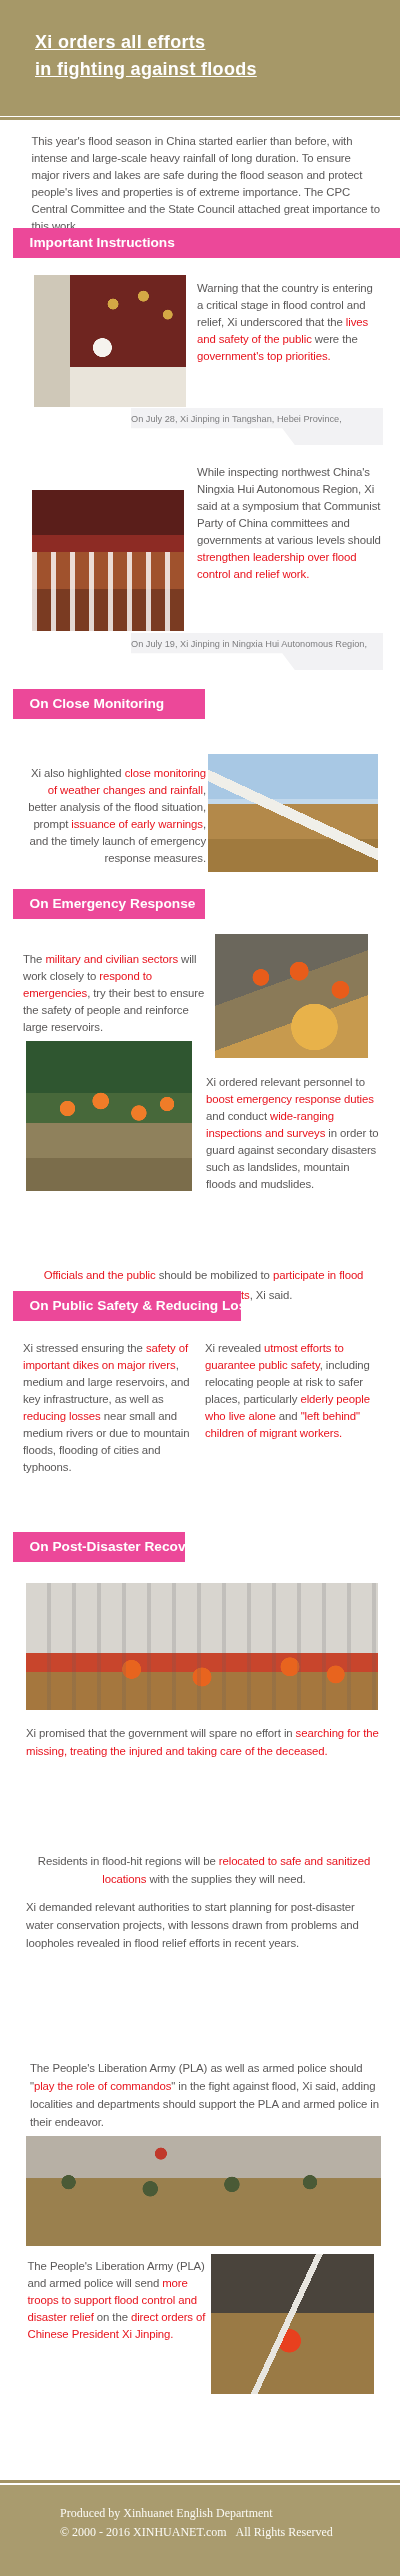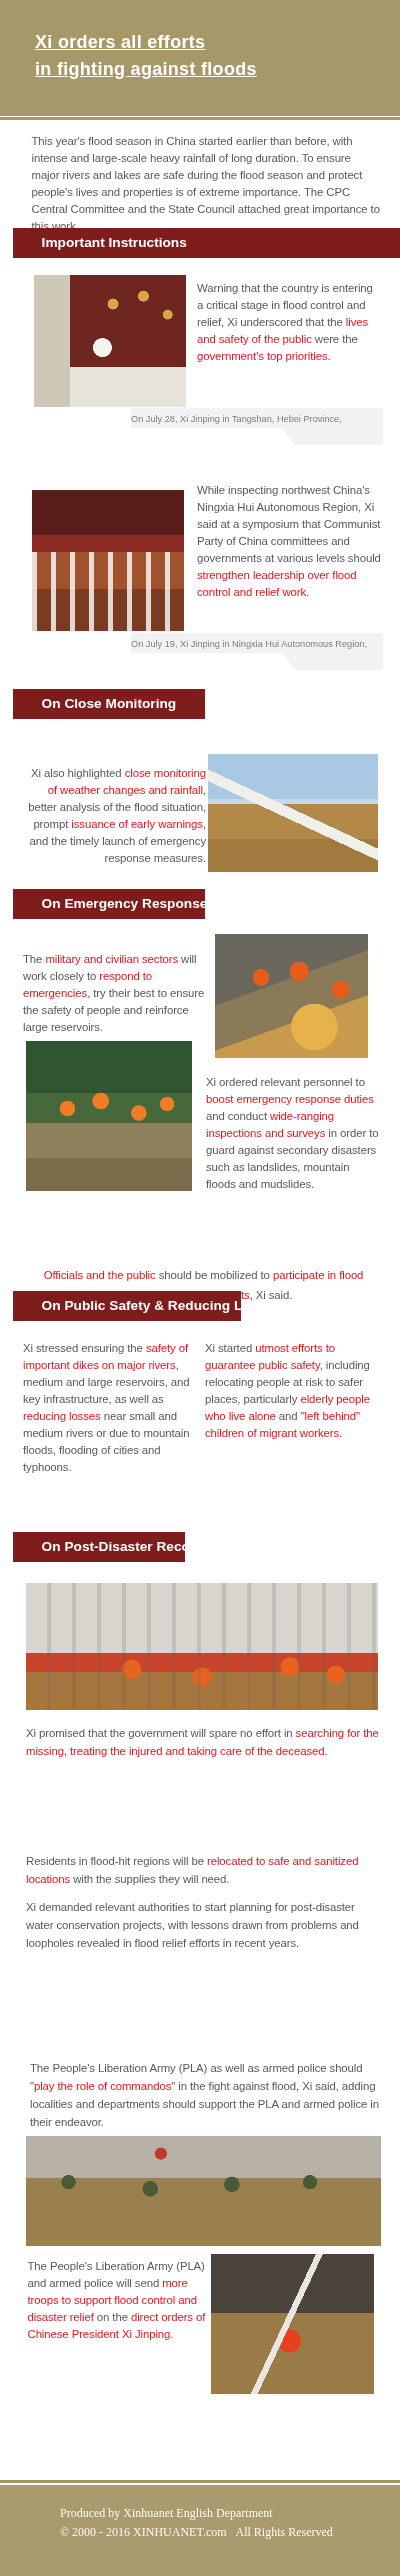--- a/index.html
+++ b/index.html
@@ -16,22 +16,22 @@
   .title{
     position:absolute;left:35px;top:29px;color:#ffffff;font-weight:bold;
     font-size:18px;line-height:27px;letter-spacing:0.3px;text-decoration:underline;
   }
   .footer-text{
     position:absolute;left:60px;top:2504px;color:#fbfaf4;
     font-family:"Liberation Serif", serif;font-size:12px;line-height:19px;
   }
   
   .bar{
-    position:absolute;height:30px;background:#7f1d1d;color:#ffffff;
-    font-weight:bold;font-size:13.7px;line-height:30px;padding-left:29px;
+    position:absolute;height:30px;background:#ec4899;color:#ffffff;
+    font-weight:bold;font-size:13.7px;line-height:30px;padding-left:17px;
     box-sizing:border-box;white-space:nowrap;
   }
   
   .txt{
     position:absolute;font-size:11.4px;line-height:17px;color:#5a5858;
     letter-spacing:-0.1px;
   }
   .txt .red{color:#e8131d;}
   .wide{line-height:18px;}
   .mobilize{line-height:19.5px;}
@@ -117,21 +117,21 @@
 
   <div class="photo ph-tangshan" style="left:34px;top:275px;width:152px;height:132px;"></div>
   <div class="txt" style="left:197px;top:280px;width:182px;"><span>Warning that the country is entering a critical stage in flood control and relief, Xi underscored that the </span><span class="red">lives and safety of the public</span><span> were the </span><span class="red">government's top priorities.</span></div>
 
   <div class="caption" style="left:131px;top:408px;">
     <div>On July 28, Xi Jinping in Tangshan, Hebei Province,</div>
     <div>north China</div>
   </div>
 
   <div class="photo ph-symposium" style="left:31.5px;top:490px;width:152px;height:141px;"></div>
-  <div class="txt" style="left:197px;top:482px;width:184px;"><span>While inspecting northwest China's Ningxia Hui Autonomous Region, Xi said at a symposium that Communist Party of China committees and governments at various levels should </span><span class="red">strengthen leadership over flood control and relief work.</span></div>
+  <div class="txt" style="left:197px;top:464px;width:184px;"><span>While inspecting northwest China's Ningxia Hui Autonomous Region, Xi said at a symposium that Communist Party of China committees and governments at various levels should </span><span class="red">strengthen leadership over flood control and relief work.</span></div>
 
   <div class="caption" style="left:131px;top:633px;">
     <div>On July 19, Xi Jinping in Ningxia Hui Autonomous Region,</div>
     <div>northwest China</div>
   </div>
 
   <div class="bar" style="left:12.6px;top:689px;width:192px;">
     <span>On Close Monitoring</span>
   </div>
   <div class="txt" style="left:26px;top:765px;width:180px;text-align:right;"><span>Xi also highlighted </span><span class="red">close monitoring of weather changes and rainfall</span><span>, better analysis of the flood situation, prompt </span><span class="red">issuance of early warnings</span><span>, and the timely launch of emergency response measures.</span></div>
@@ -143,28 +143,28 @@
   <div class="txt" style="left:23px;top:951px;width:183px;"><span>The </span><span class="red">military and civilian sectors</span><span> will work closely to </span><span class="red">respond to emergencies</span><span>, try their best to ensure the safety of people and reinforce large reservoirs.</span></div>
   <div class="photo ph-splash" style="left:215px;top:934px;width:153px;height:124px;"></div>
   <div class="photo ph-soldiers-water" style="left:26px;top:1041px;width:166px;height:150px;"></div>
   <div class="txt" style="left:206px;top:1074px;width:173px;"><span>Xi ordered relevant personnel to </span><span class="red">boost emergency response duties</span><span> and conduct </span><span class="red">wide-ranging inspections and surveys</span><span> in order to guard against secondary disasters such as landslides, mountain floods and mudslides.</span></div>
   <div class="txt mobilize" style="left:26px;top:1266px;width:355px;text-align:center;"><span class="red">Officials and the public</span><span> should be mobilized to </span><span class="red">participate in flood prevention and relief efforts</span><span>, Xi said.</span></div>
 
   <div class="bar" style="left:12.6px;top:1291px;width:228px;">
     <span>On Public Safety &amp; Reducing Losses</span>
   </div>
   <div class="txt" style="left:23px;top:1340px;width:181px;"><span>Xi stressed ensuring the </span><span class="red">safety of important dikes on major rivers</span><span>, medium and large reservoirs, and key infrastructure, as well as </span><span class="red">reducing losses</span><span> near small and medium rivers or due to mountain floods, flooding of cities and typhoons.</span></div>
-  <div class="txt" style="left:205px;top:1340px;width:174px;"><span>Xi started </span><span class="red">utmost efforts to guarantee public safety</span><span>, including relocating people at risk to safer places, particularly </span><span class="red">elderly people who live alone</span><span> and </span><span class="red">"left behind" children of migrant workers.</span></div>
+  <div class="txt" style="left:205px;top:1340px;width:174px;"><span>Xi revealed </span><span class="red">utmost efforts to guarantee public safety</span><span>, including relocating people at risk to safer places, particularly </span><span class="red">elderly people who live alone</span><span> and </span><span class="red">"left behind" children of migrant workers.</span></div>
 
   <div class="bar" style="left:12.6px;top:1532px;width:172px;">
     <span>On Post-Disaster Recovery</span>
   </div>
   <div class="photo ph-recovery" style="left:26px;top:1583px;width:352px;height:127px;"></div>
   <div class="txt wide" style="left:26px;top:1724px;width:356px;"><span>Xi promised that the government will spare no effort in </span><span class="red">searching for the missing, treating the injured and taking care of the deceased.</span></div>
-  <div class="txt wide" style="left:26px;top:1852px;width:356px;"><span>Residents in flood-hit regions will be </span><span class="red">relocated to safe and sanitized locations</span><span> with the supplies they will need.</span></div>
+  <div class="txt wide" style="left:26px;top:1852px;width:356px;text-align:center;"><span>Residents in flood-hit regions will be </span><span class="red">relocated to safe and sanitized locations</span><span> with the supplies they will need.</span></div>
   <div class="txt wide" style="left:26px;top:1898px;width:356px;"><span>Xi demanded relevant authorities to start planning for post-disaster water conservation projects, with lessons drawn from problems and loopholes revealed in flood relief efforts in recent years.</span></div>
 
   <div class="txt wide" style="left:30px;top:2059px;width:359px;"><span>The People's Liberation Army (PLA) as well as armed police should "</span><span class="red">play the role of commandos</span><span>" in the fight against flood, Xi said, adding localities and departments should support the PLA and armed police in their endeavor.</span></div>
   <div class="photo ph-shovel" style="left:26px;top:2136px;width:355px;height:110px;"></div>
   <div class="txt" style="left:27.5px;top:2258px;width:180px;"><span>The People's Liberation Army (PLA) and armed police will send </span><span class="red">more troops to support flood control and disaster relief</span><span> on the </span><span class="red">direct orders of Chinese President Xi Jinping.</span></div>
   <div class="photo ph-zipline" style="left:211px;top:2254px;width:163px;height:140px;"></div>
 
   <div class="band footer-rule"></div>
   <div class="band footer-band"></div>
   <div class="footer-text">

